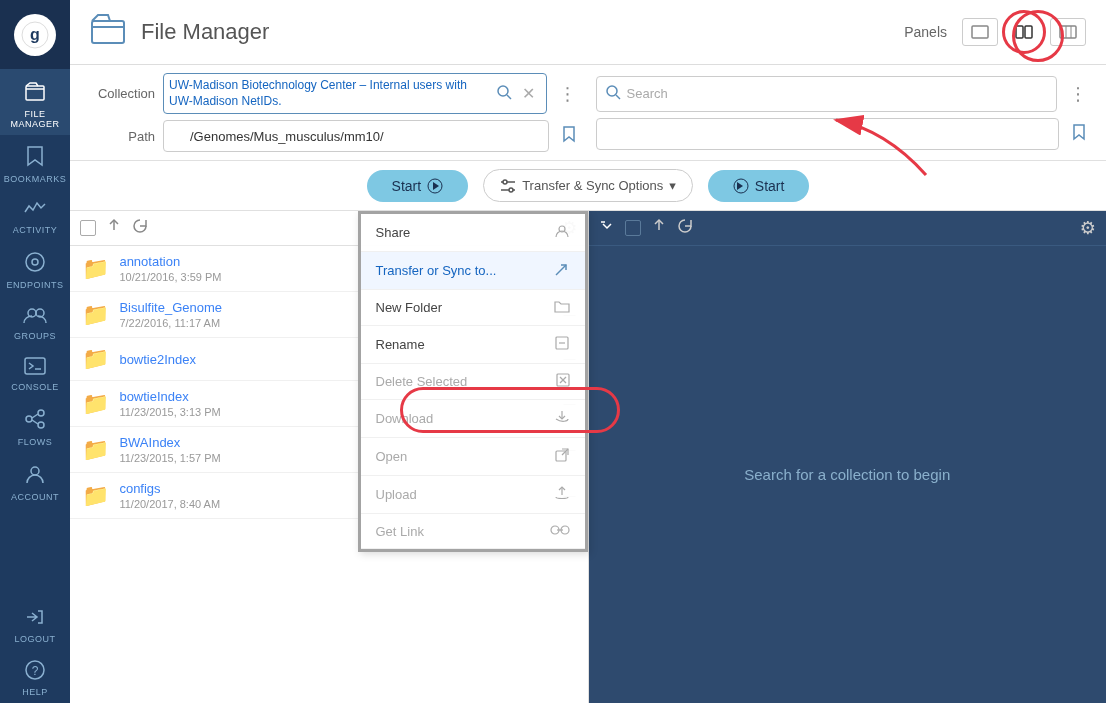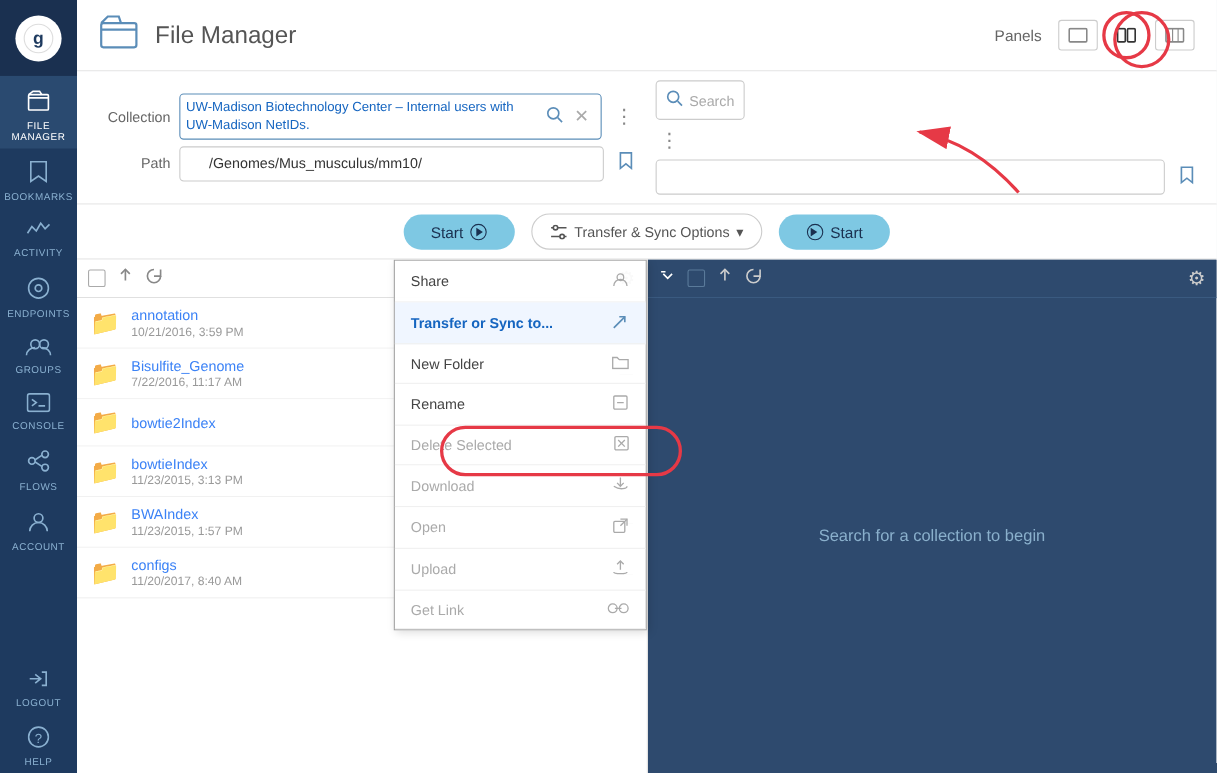--- a/index.html
+++ b/index.html
@@ -138,21 +138,21 @@
     }
     .icon-btn-gray { cursor: pointer; color: #aaa; font-size: 16px; padding: 2px 5px; }
     .icon-three-dots { cursor: pointer; color: #888; font-size: 18px; padding: 0 4px; }
 
     
     .right-panel-controls {
       display: flex; flex-direction: column; gap: 6px;
       flex: 1;
     }
     .search-row {
-      display: flex; align-items: flex-start; gap: 8px; flex-direction: column;
+      display: flex; align-items: center; gap: 8px;
     }
     .search-input-wrap {
       flex: 1;
       border: 1px solid #ccc;
       border-radius: 4px;
       padding: 4px 8px;
       display: flex; align-items: center; gap: 6px;
       background: white;
       min-height: 36px;
     }
@@ -258,21 +258,21 @@
     .file-name { font-size: 13px; color: #3b82f6; }
     .file-meta { font-size: 11px; color: #999; margin-top: 2px; }
     .file-dash { color: #aaa; font-size: 12px; }
 
     
     .context-menu {
       position: absolute;
       right: 0; top: 0;
       width: 230px;
       background: rgba(255,255,255,0.95);
-      border: 1px solid #a3a3a3;
+      border: 3px solid #a3a3a3;
       box-shadow: 2px 2px 8px rgba(0,0,0,0.15);
       z-index: 100;
     }
     .ctx-item {
       display: flex; align-items: center; justify-content: space-between;
       padding: 9px 15px;
       font-size: 13px;
       color: #444;
       cursor: pointer;
       border-bottom: 1px solid #f0f0f0;
@@ -616,21 +616,21 @@
       <div class="context-menu">
         <div class="ctx-item">
           <span>Share</span>
           <span class="ctx-icon">
             <svg width="16" height="16" viewBox="0 0 16 16" fill="none">
               <circle cx="8" cy="6" r="3" stroke="#aaa" stroke-width="1.2" fill="none"></circle>
               <path d="M2 14c0-3.3 2.7-6 6-6s6 2.7 6 6" stroke="#aaa" stroke-width="1.2" fill="none"></path>
             </svg>
           </span>
         </div>
-        <div class="ctx-item transfer-highlighted" style="background:#f0f6ff;font-weight:bold;">
+        <div class="ctx-item transfer-highlighted" style="background:#f0f6ff;">
           <span>Transfer or Sync to...</span>
           <span class="ctx-icon-blue">
             <svg width="16" height="16" viewBox="0 0 16 16" fill="none">
               <line x1="2" y1="14" x2="12" y2="4" stroke="#5b8db8" stroke-width="1.5"></line>
               <polyline points="7,4 12,4 12,9" stroke="#5b8db8" stroke-width="1.5" fill="none"></polyline>
             </svg>
           </span>
         </div>
         <div class="ctx-item">
           <span>New Folder</span>

